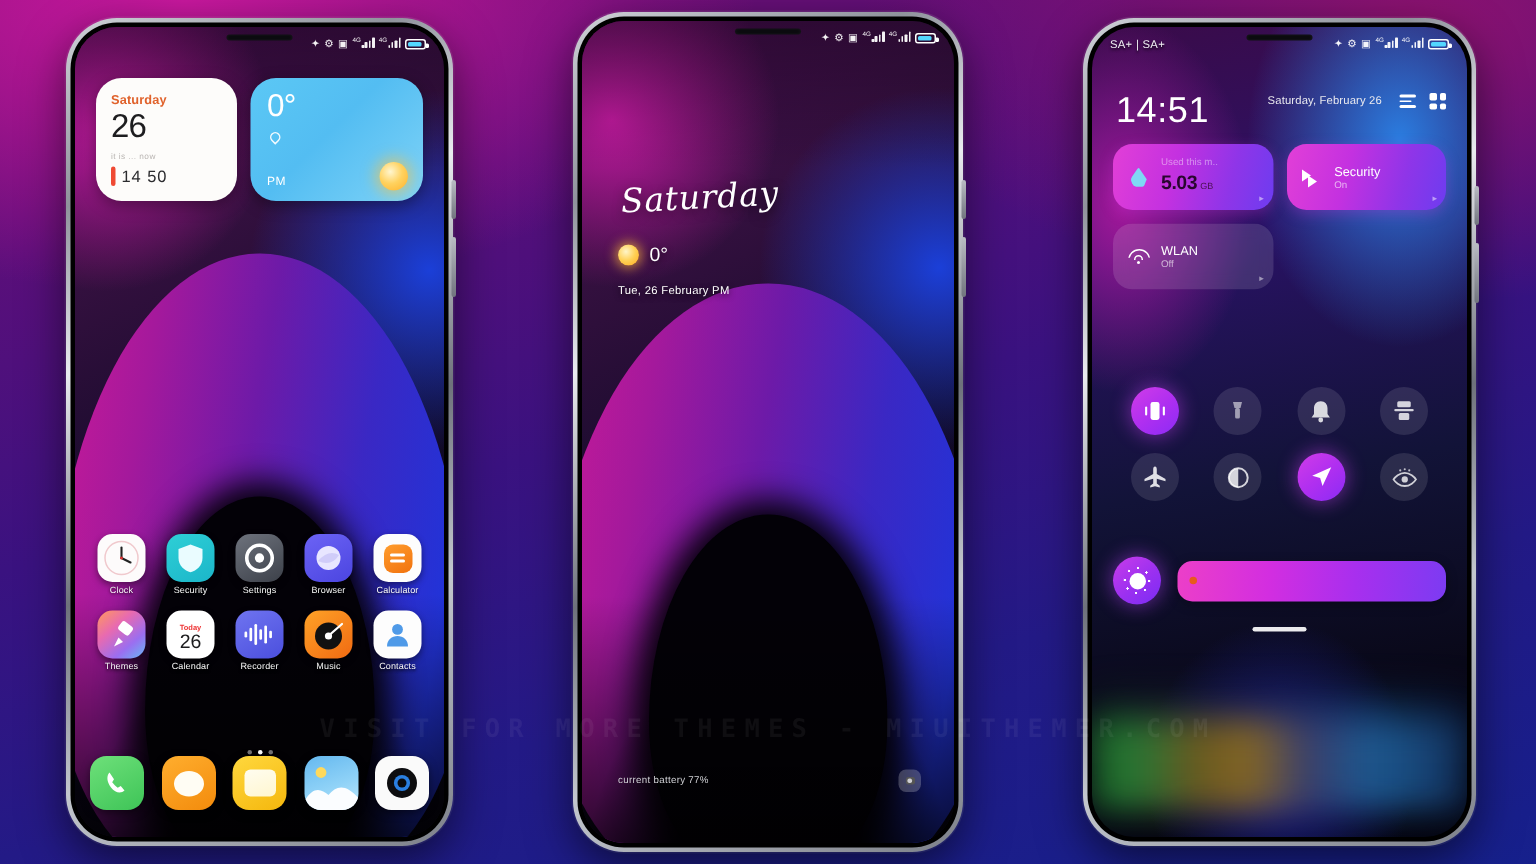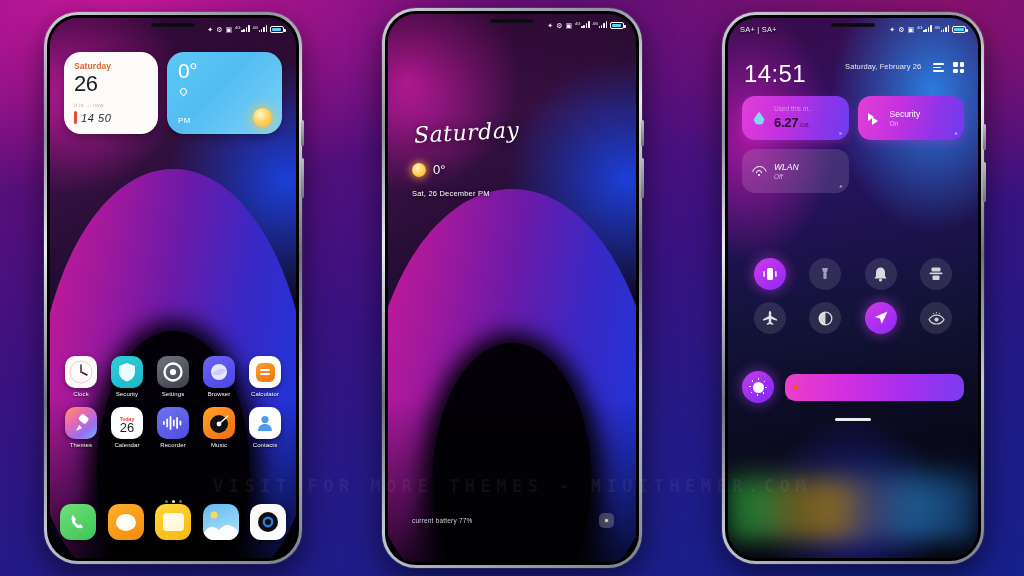--- a/index.html
+++ b/index.html
@@ -97,21 +97,21 @@
   .w-cal {
     width:94px; height:82px; background:#fdfcfa; border-radius:17px;
     padding:9px 10px; box-shadow:0 3px 10px rgba(0,0,0,.35);
     display:flex; flex-direction:column; justify-content:flex-start;
   }
   .w-cal-day { color:#e0622b; font-size:8.5px; font-weight:700; letter-spacing:.1px; }
   .w-cal-num { color:#1d1d1f; font-size:22px; font-weight:400; line-height:1.05; margin-top:1px; letter-spacing:-.5px;}
   .w-cal-sub { color:#b9b5b2; font-size:5.5px; margin-top:7px; letter-spacing:.3px; }
   .w-cal-row { display:flex; align-items:center; gap:4px; margin-top:3px; }
   .w-cal-pill { width:3px; height:13px; background:#ef4a33; border-radius:2px; }
-  .w-cal-time { color:#2b2b2e; font-size:11px; letter-spacing:.6px;font-style:italic; }
+  .w-cal-time { color:#2b2b2e; font-size:11px; letter-spacing:.6px; }
   .w-weather {
     flex:1; height:82px; border-radius:17px; position:relative; overflow:hidden;
     background:linear-gradient(135deg,#5bc8f5 0%, #53bdf2 45%, #7fd3f7 100%);
     padding:8px 11px; box-shadow:0 3px 10px rgba(0,0,0,.35);
   }
   .w-temp { color:#fff; font-size:21px; font-weight:300; line-height:1; letter-spacing:-.5px; }
   .w-pin { width:7px; height:7px; border:1.2px solid rgba(255,255,255,.92); border-radius:50% 50% 50% 0;
            transform:rotate(-45deg); margin-top:7px; margin-left:2px; }
   .w-pm { position:absolute; left:11px; bottom:9px; color:#fff; font-size:8px; letter-spacing:.4px; }
   .w-sun { position:absolute; right:10px; bottom:7px; width:19px; height:19px; border-radius:50%;
@@ -174,21 +174,21 @@
   .ic-list i:nth-child(1){width:100%}.ic-list i:nth-child(2){width:72%}.ic-list i:nth-child(3){width:100%}
   .ic-grid { width:11px; height:11px; display:grid; grid-template-columns:1fr 1fr; grid-template-rows:1fr 1fr; gap:2px; }
   .ic-grid i { display:block; background:#fff; border-radius:1.2px; }
 
   .cc-tiles { position:absolute; left:14px; right:14px; top:78px; display:grid;
               grid-template-columns:1fr 1fr; gap:9px; z-index:6; }
   .tile { height:44px; border-radius:13px; padding:8px 9px; position:relative; overflow:hidden;
           display:flex; align-items:center; gap:7px; }
   .tile.on { background:linear-gradient(105deg,#e23fd7 0%, #c431e0 38%, #8f35e8 72%, #6d3cf0 100%);
              box-shadow:0 3px 9px rgba(190,50,210,.35); }
-  .tile.off { background:rgba(255,255,255,.13); backdrop-filter:blur(6px);font-style:italic; }
+  .tile.off { background:rgba(255,255,255,.13); backdrop-filter:blur(6px); }
   .tile-txt { display:flex; flex-direction:column; gap:1px; min-width:0; }
   .tile-title { color:#fff; font-size:8.5px; font-weight:400; white-space:nowrap; }
   .tile-sub { color:rgba(255,255,255,.62); font-size:6.5px; white-space:nowrap; }
   .tile-used { color:rgba(255,255,255,.45); font-size:6.5px; white-space:nowrap; }
   .tile-val { color:#2a0630; font-size:13px; font-weight:700; letter-spacing:-.3px; }
   .tile-unit { color:#4a1050; font-size:6px; margin-left:2px; }
   .tile-arrow { position:absolute; right:6px; bottom:4px; color:rgba(255,255,255,.5); font-size:6px; }
   .tile-ico { width:16px; height:16px; flex:0 0 16px; display:flex; align-items:center; justify-content:center; }
   .drop { width:11px; height:13px; background:#7fd9f5; border-radius:50% 50% 50% 50% / 62% 62% 38% 38%;
           transform:rotate(0deg); clip-path:polygon(50% 0%, 100% 62%, 82% 100%, 18% 100%, 0 62%); }
@@ -485,21 +485,21 @@
               <i style="width:88%"></i>
             </span>
         </div>
       </div>
 
       <div class="lock-day">Saturday</div>
       <div class="lock-wrow">
         <span class="lock-sun"></span>
         <span class="lock-temp">0°</span>
       </div>
-      <div class="lock-date">Sat, 26 December PM</div>
+      <div class="lock-date">Tue, 26 February PM</div>
       <div class="lock-batt">current battery 77%</div>
       <div class="lock-cam">
           <span></span>
         </div>
 
     </div>
   </div>
 </div>
 
 <div class="phone" id="phone3">
@@ -557,21 +557,21 @@
       </div>
 
       <div class="cc-tiles">
 
         <div class="tile on">
           <span class="tile-ico">
               <span class="drop"></span>
             </span>
           <span class="tile-txt">
             <span class="tile-used">Used this m..</span>
-            <span><b class="tile-val">6.27</b><span class="tile-unit">GB</span></span>
+            <span><b class="tile-val">5.03</b><span class="tile-unit">GB</span></span>
           </span>
           <span class="tile-arrow">▸</span>
         </div>
 
         <div class="tile on">
           <span class="tile-ico">
               <span class="bt-ico">
                 <i></i>
                 <i></i>
               </span>

